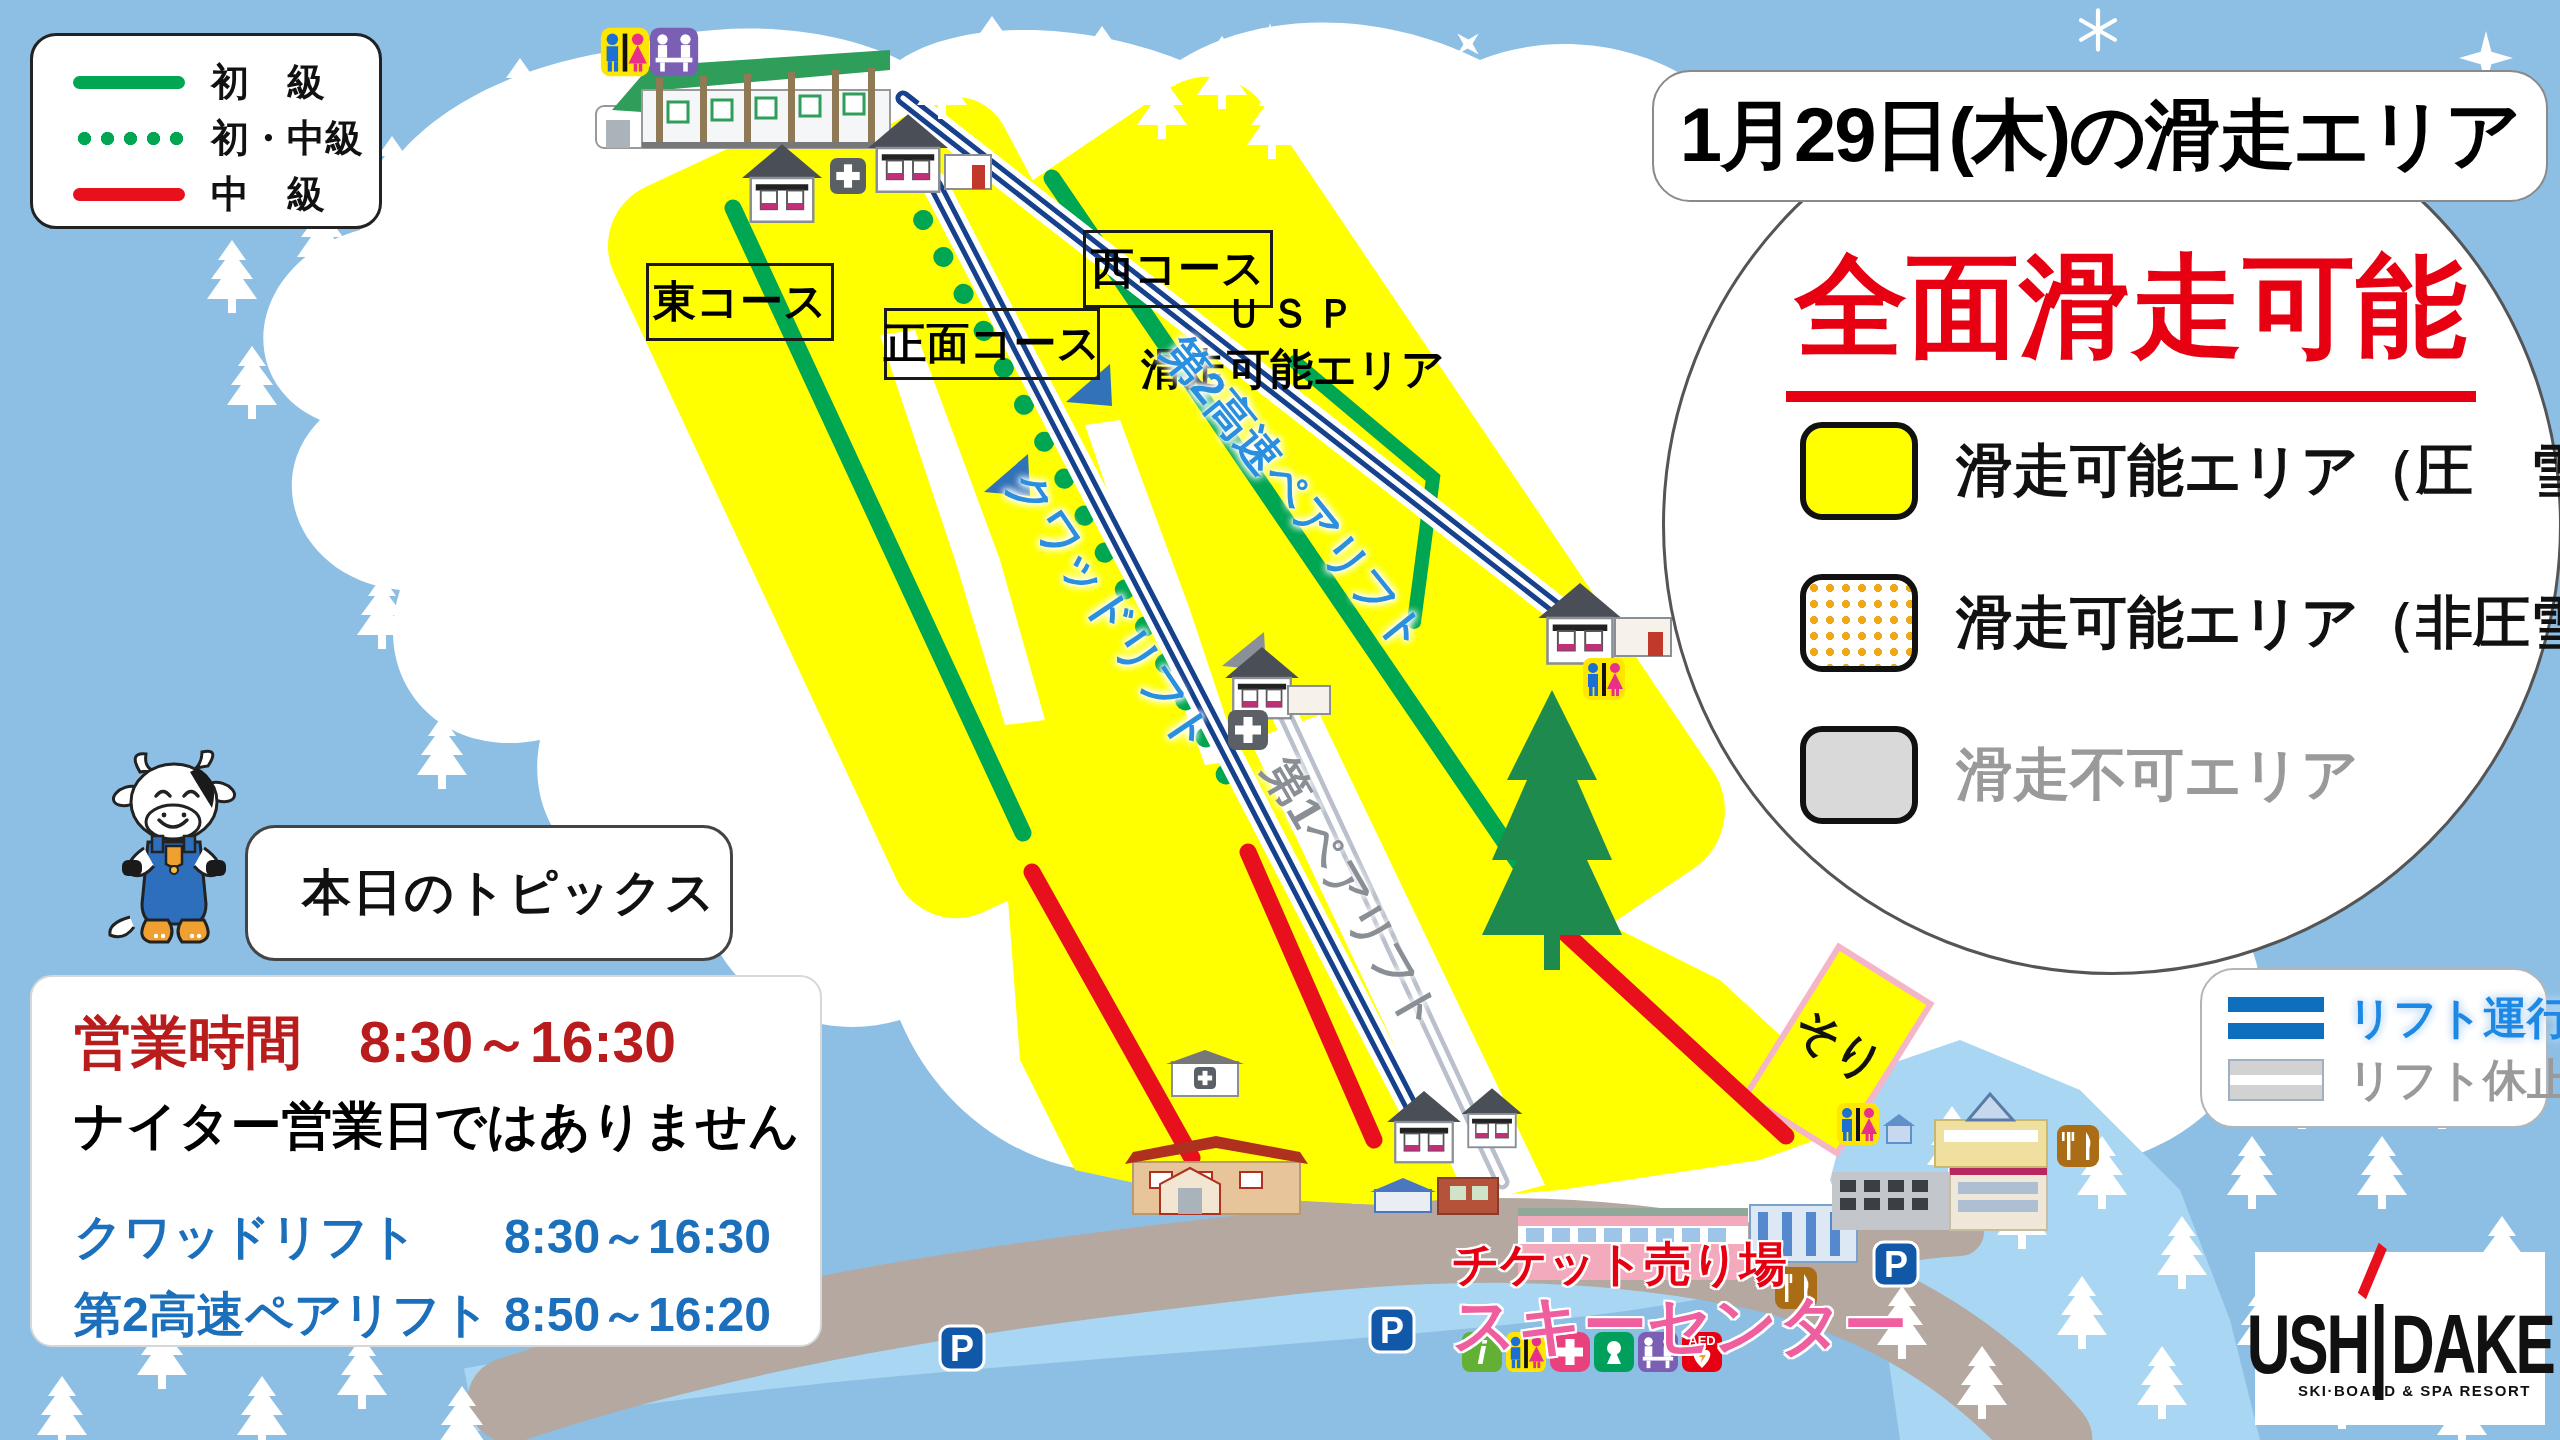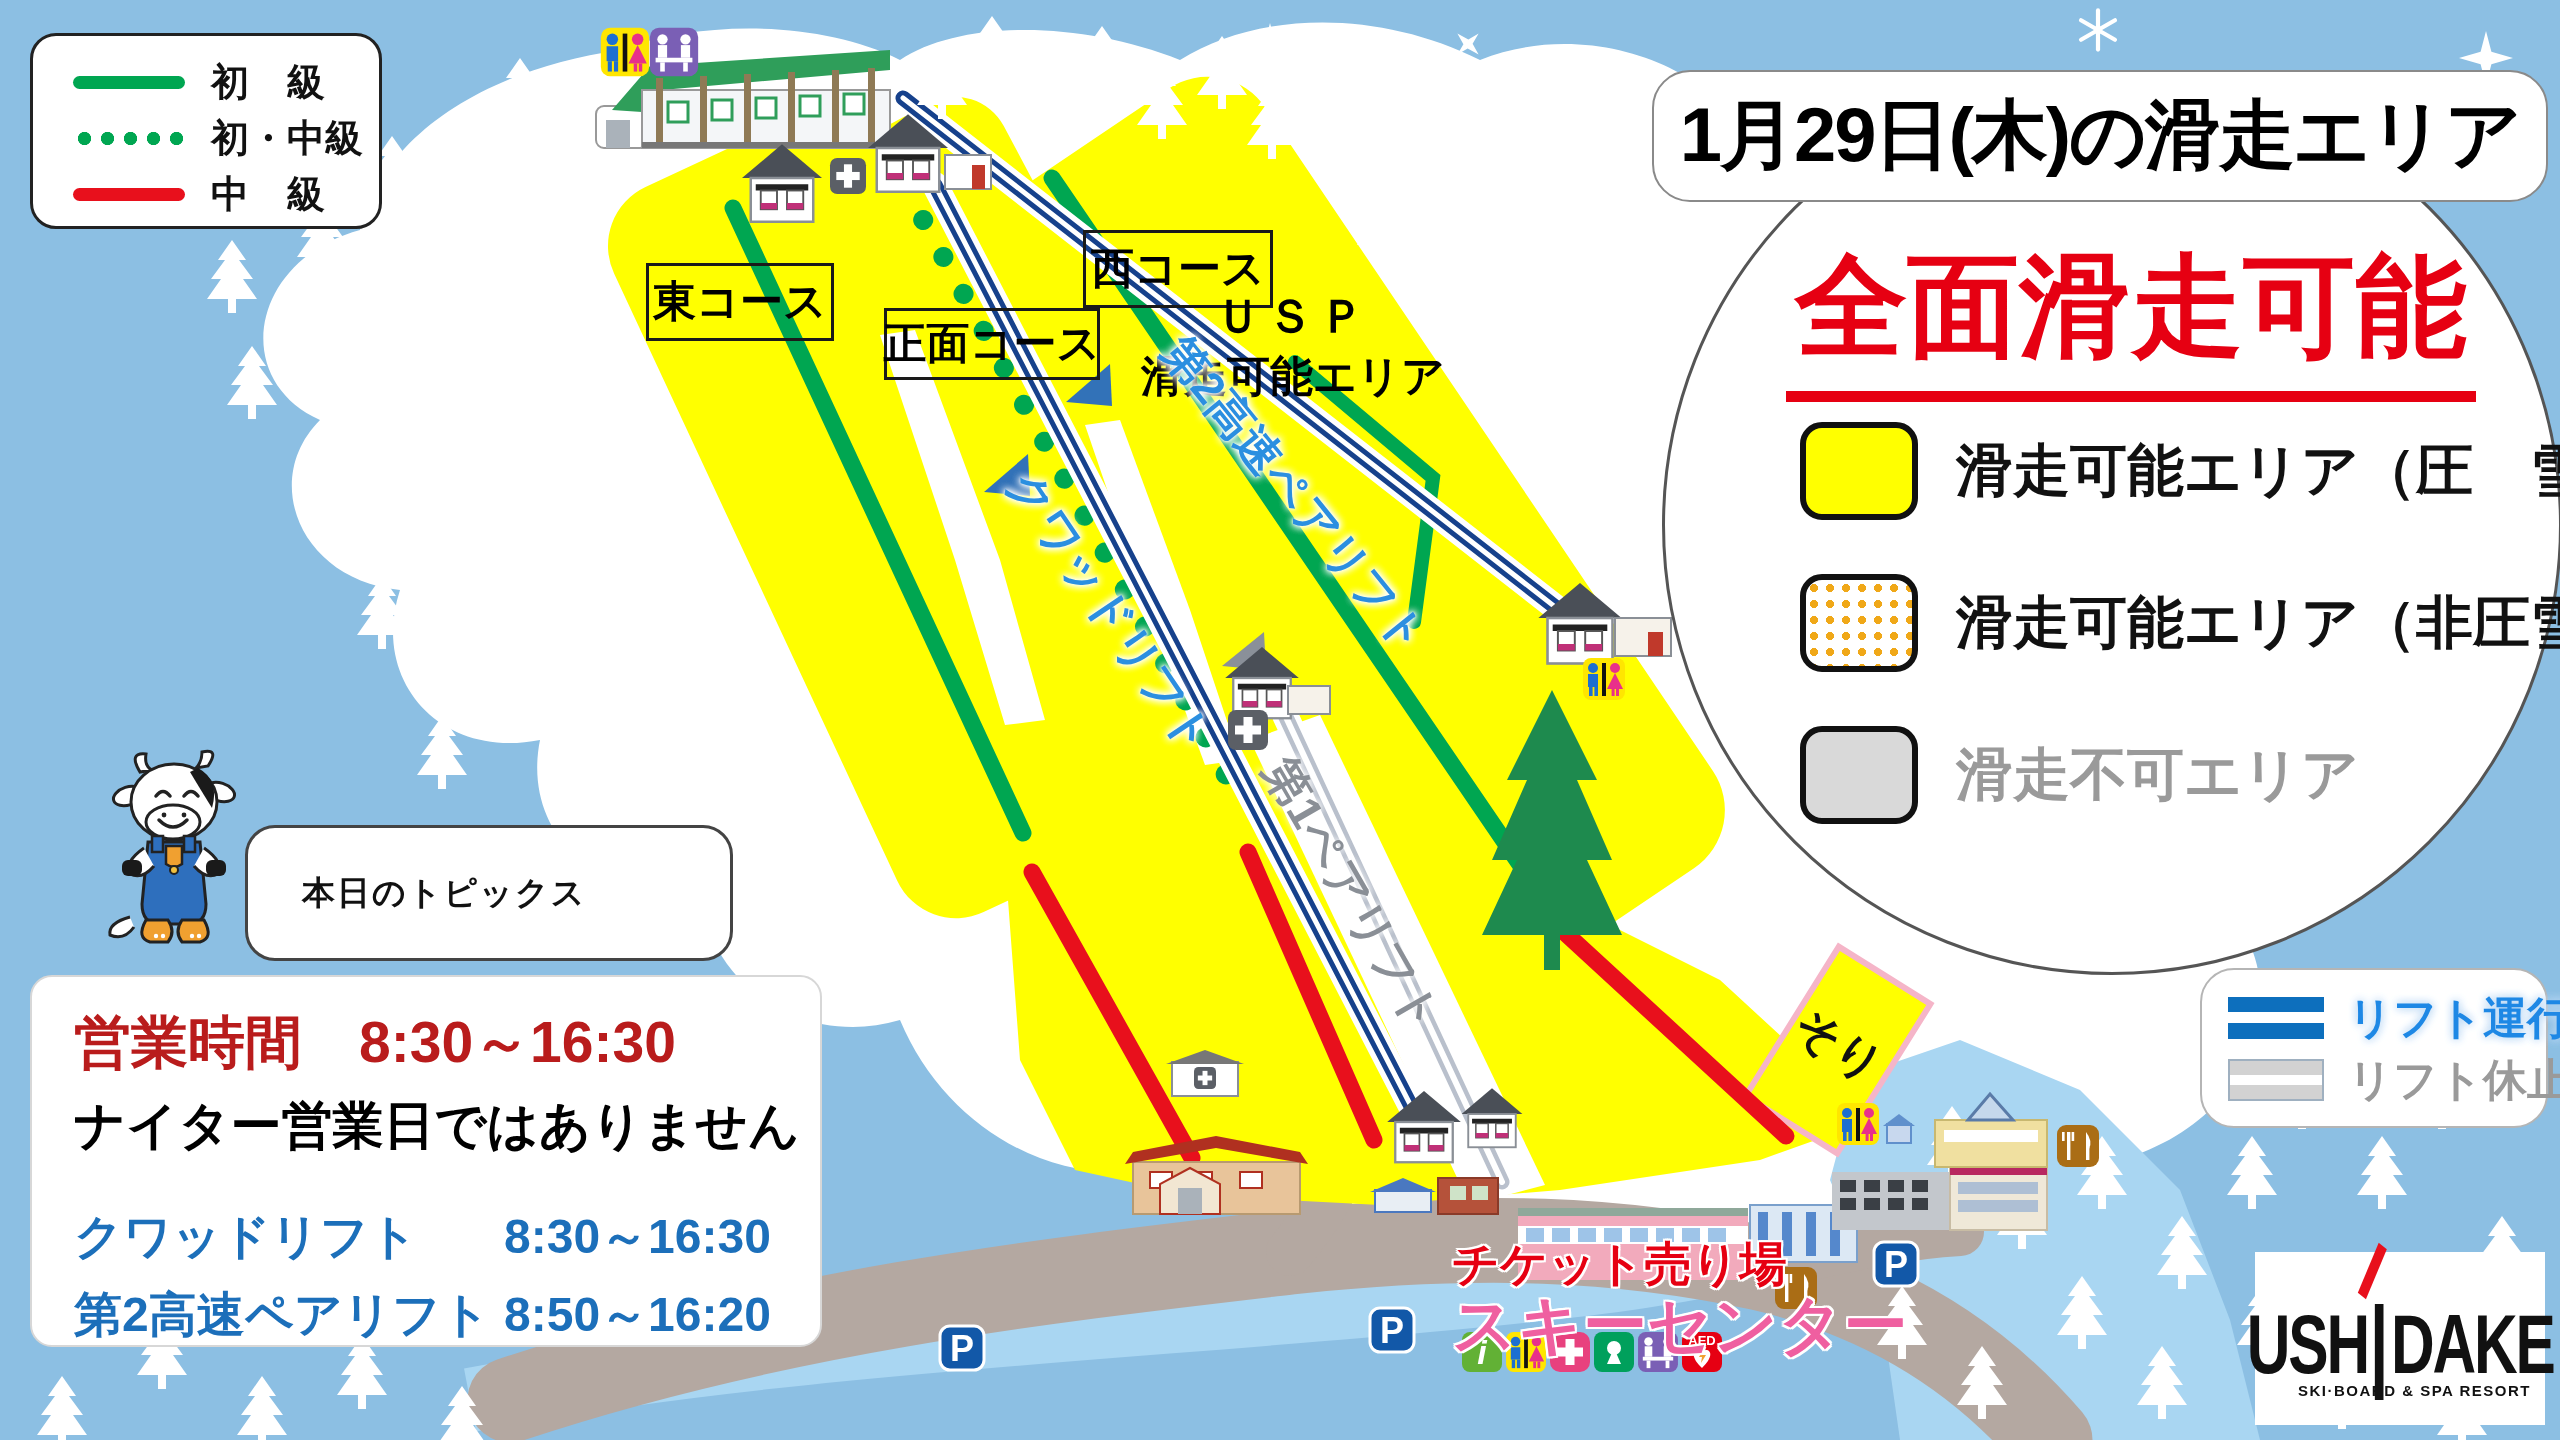--- a/index.html
+++ b/index.html
@@ -27,21 +27,21 @@
   .area-legend{left:1800px;top:422px;z-index:5;}
   .area-row{display:flex;align-items:center;gap:38px;margin-bottom:54px;}
   .swatch{width:118px;height:98px;border:6px solid #111;border-radius:22px;background:#ffff00;flex:none;}
   .swatch.dots{background-color:#fff;background-image:radial-gradient(#f0a818 34%,transparent 38%);background-size:16px 16px;}
   .swatch.gray{background:#d9d9d9;}
   .area-label{font-size:57px;font-weight:bold;color:#111;white-space:nowrap;}
   .area-label.gray{color:#9a9a9a;}
 
   .topics-box{left:245px;top:825px;width:488px;height:136px;border:3px solid #444;border-radius:30px;z-index:3;
     display:flex;align-items:center;padding-left:54px;}
-  .topics-box .t{font-size:33px;font-weight:bold;color:#111;letter-spacing:2px;white-space:nowrap;}
+  .topics-box .t{font-size:49px;font-weight:bold;color:#111;letter-spacing:2px;white-space:nowrap;}
 
   .hours-panel{left:30px;top:975px;width:792px;height:372px;border:2px solid #d7d7d7;border-radius:22px;z-index:3;padding:28px 30px 0 42px;}
   .hours-line1{font-size:57px;font-weight:bold;color:#b91c1c;white-space:nowrap;}
   .hours-line2{font-size:51px;font-weight:bold;color:#000;margin-top:10px;white-space:nowrap;}
   .hours-lift{display:flex;font-size:48px;font-weight:bold;color:#1c6fba;margin-top:14px;white-space:nowrap;}
   .hours-lift .n{width:430px;}
   .hours-lifts{margin-top:44px;}
 
   .liftleg-box{left:2200px;top:968px;width:348px;height:160px;border:2px solid #b5b5b5;border-radius:34px;z-index:3;padding:22px 0 0 26px;}
   .liftleg-row{display:flex;align-items:center;gap:24px;height:52px;margin-bottom:10px;}
@@ -56,21 +56,21 @@
   .logo-row{display:flex;align-items:flex-end;transform:scaleX(.72);transform-origin:50% 50%;height:108px;}
   .logo-row .w{font-size:84px;font-weight:800;color:#111;letter-spacing:-3px;line-height:1;}
   .logo-i{position:relative;width:12px;height:96px;background:#111;margin:0 10px;transform:translateY(14px);}
   .logo-slash{position:absolute;left:-10px;top:-62px;width:13px;height:58px;background:#e8101c;transform:rotate(30deg);}
   .logo-tag{font-size:15px;font-weight:bold;color:#111;letter-spacing:1.5px;align-self:flex-end;margin:-4px 14px 0 0;}
 
   
   .course-box{position:absolute;border:3px solid #1a1a1a;display:flex;align-items:center;justify-content:center;z-index:2;}
   .course-box .t{font-size:43px;font-weight:bold;color:#000;white-space:nowrap;}
   .usp{left:1128px;top:286px;width:330px;text-align:center;z-index:2;}
-  .usp .l1{font-size:46px;font-weight:bold;color:#000;letter-spacing:6px;}
+  .usp .l1{font-size:40px;font-weight:bold;color:#000;letter-spacing:6px;}
   .usp .l2{font-size:43px;font-weight:bold;color:#000;white-space:nowrap;}
   .rot-label{position:absolute;font-weight:bold;white-space:nowrap;z-index:2;}
   .rot-label.blue{color:#2b8fe0;text-shadow:0 0 9px #fff,0 0 9px #fff,0 0 9px #fff,0 0 3px #fff;}
   .rot-label.gray{color:#8a8f96;text-shadow:0 0 8px #fff,0 0 8px #fff;}
   .sled-label{left:1838px;top:1046px;transform:translate(-50%,-50%) rotate(32deg);font-size:46px;font-weight:bold;color:#111;z-index:2;font-family:"Liberation Serif","DejaVu Serif",serif;}
   .ticket-block{left:1452px;top:1238px;z-index:3;line-height:1.1;}
   .ticket-block .l1{font-size:47px;font-weight:800;color:#e60012;
     text-shadow:2px 0 0 #fff,-2px 0 0 #fff,0 2px 0 #fff,0 -2px 0 #fff,2px 2px 0 #fff,-2px -2px 0 #fff,2px -2px 0 #fff,-2px 2px 0 #fff;white-space:nowrap;}
   .ticket-block .l2{font-size:64px;font-weight:800;color:#ef5fa0;
     text-shadow:2px 0 0 #fff,-2px 0 0 #fff,0 2px 0 #fff,0 -2px 0 #fff,2px 2px 0 #fff,-2px -2px 0 #fff,2px -2px 0 #fff,-2px 2px 0 #fff;white-space:nowrap;}

